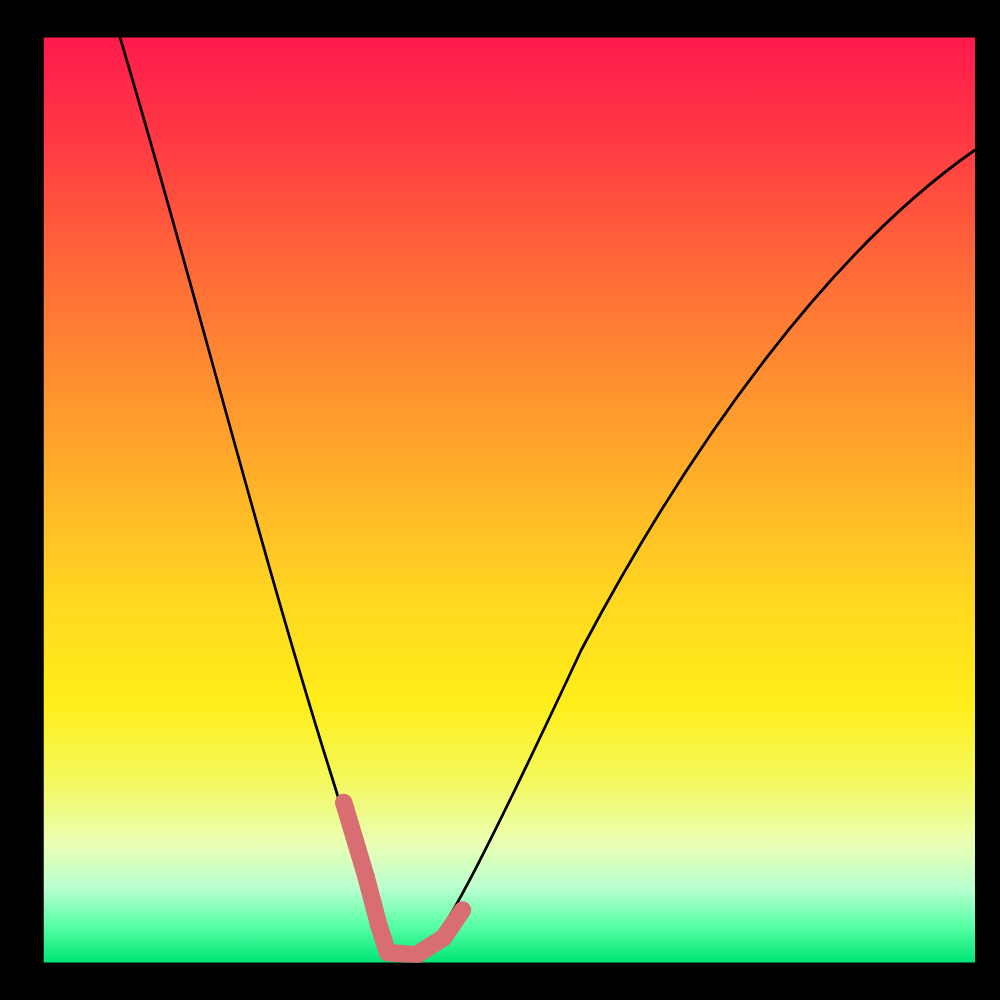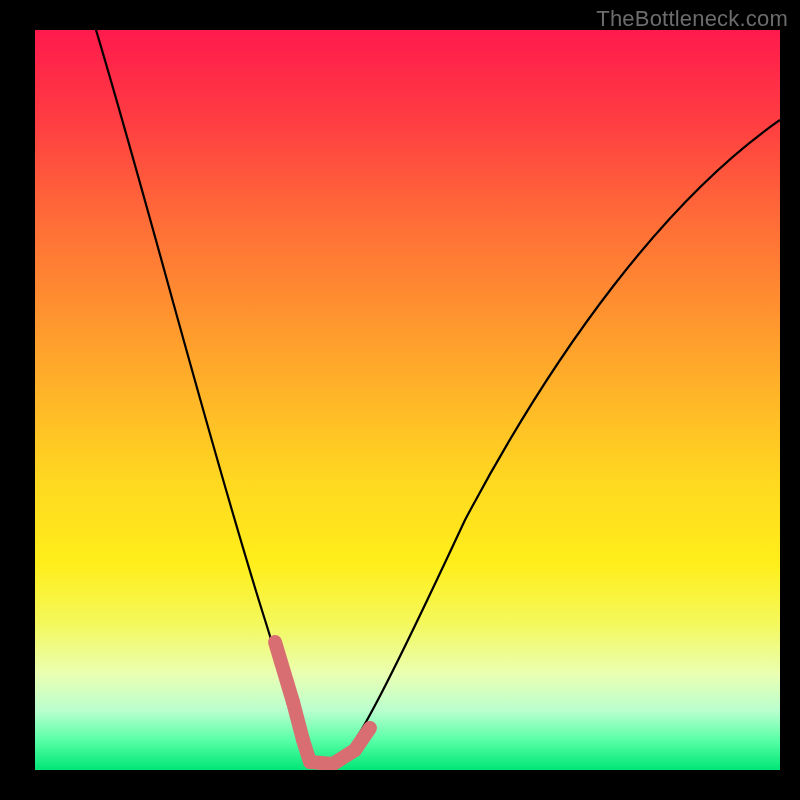--- a/index.html
+++ b/index.html
@@ -72,14 +72,13 @@
       <g stroke="#d86d72" stroke-width="14" stroke-linecap="round" fill="none">
         <line x1="240" y1="612" x2="258" y2="672"></line>
         <line x1="258" y1="672" x2="268" y2="710"></line>
         <line x1="268" y1="710" x2="275" y2="732"></line>
         <line x1="275" y1="732" x2="298" y2="734"></line>
         <line x1="298" y1="734" x2="320" y2="720"></line>
         <line x1="320" y1="720" x2="335" y2="698"></line>
       </g>
     </svg>
   </div>
-  <div class="watermark">TheBottleneck.com</div>
 </div>
 
 </body></html>

